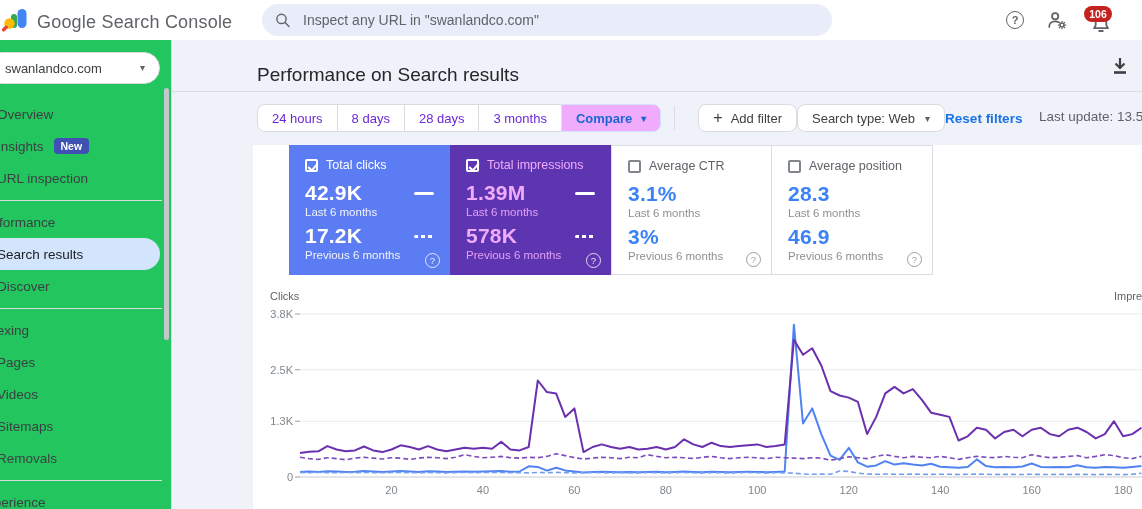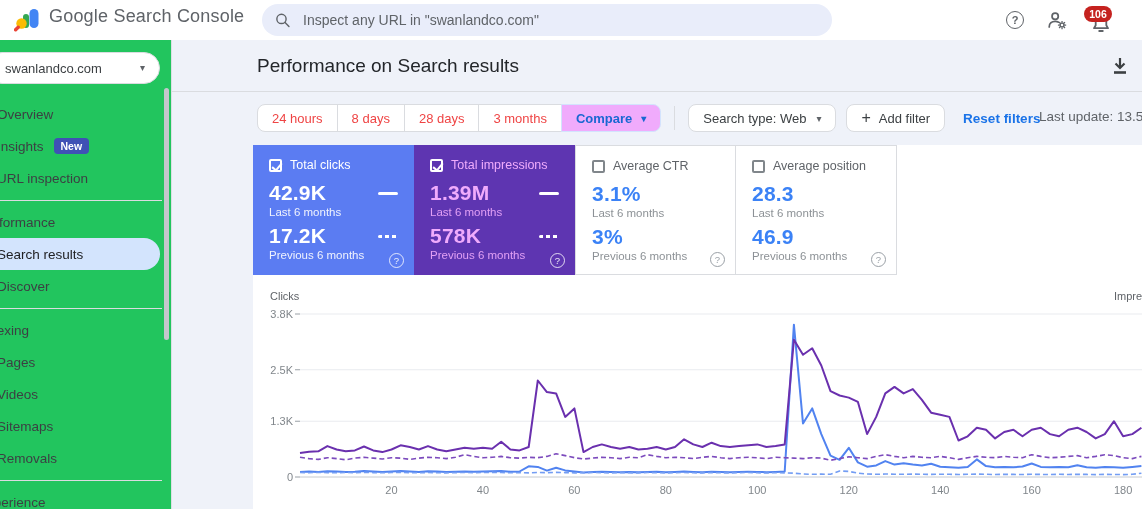--- a/index.html
+++ b/index.html
@@ -1,21 +1,21 @@
 <!DOCTYPE html>
 <html><head>
 <meta charset="utf-8">
 <style>
   html,body{margin:0;padding:0;overflow:hidden;background:#fff;}
   *{box-sizing:border-box;}
   .app{position:relative;width:1142px;height:509px;font-family:"Liberation Sans",sans-serif;color:#202124;overflow:hidden;background:#fff;}
 
   
   .topbar{position:absolute;left:0;top:0;width:1142px;height:40px;background:#fff;}
-  .logo{position:absolute;left:14px;top:6px;display:flex;align-items:flex-start;gap:8px;}
+  .logo{position:absolute;left:2px;top:6px;display:flex;align-items:flex-end;gap:8px;}
   .logo-text{font-size:18px;color:#5f6368;letter-spacing:.2px;white-space:nowrap;}
   .searchbox{position:absolute;left:262px;top:4px;width:570px;height:32px;background:#e9edfa;border-radius:16px;display:flex;align-items:center;padding:0 12px;}
   .searchbox input{border:none;background:transparent;outline:none;font-family:"Liberation Sans",sans-serif;font-size:14px;color:#3c4043;width:100%;margin-left:10px;}
   .searchbox input::placeholder{color:#5f6368;}
   .tb-icons{position:absolute;right:28px;top:0;height:40px;display:flex;align-items:center;gap:22px;}
   .help-circle{width:18px;height:18px;border:1.6px solid #5f6368;border-radius:50%;position:relative;}
   .help-circle::after{content:"?";position:absolute;left:0;top:0;width:100%;height:100%;display:flex;align-items:center;justify-content:center;font-size:11px;color:#5f6368;font-weight:bold;}
   .bell-wrap{position:relative;width:24px;height:26px;margin-top:5px;}
   .notif-badge{position:absolute;left:-6px;top:-4px;min-width:28px;height:16px;background:#c5221f;border-radius:9px;color:#fff;font-size:10.5px;font-weight:bold;display:flex;align-items:center;justify-content:center;padding:0 4px;z-index:2;}
 
@@ -31,41 +31,41 @@
   .nav-item.header{margin-left:-22px;}
   .nav-item.selected{background:#d3e4fd;border-radius:0 16px 16px 0;width:163px;color:#202124;}
   .nav-badge{margin-left:10px;background:#3f51b5;color:#fff;font-size:10.5px;padding:2px 7px;border-radius:4px;font-weight:bold;}
   .nav-divider{height:12px;position:relative;}
   .nav-divider::before{content:"";position:absolute;left:-20px;right:10px;top:6px;border-top:1px solid #dadce0;}
   .scroll-thumb{position:absolute;right:2px;top:48px;width:5px;height:252px;background:#c3c7cc;border-radius:3px;}
 
   
   .main{position:absolute;left:172px;top:40px;width:970px;height:469px;background:#eff2f9;}
   .main-header{position:absolute;left:0;top:0;width:100%;height:52px;border-bottom:1px solid #dadce0;}
-  .page-title{position:absolute;left:85px;top:15px;font-size:19px;color:#23262a;}
+  .page-title{position:absolute;left:85px;top:24px;font-size:19px;color:#23262a;}
   .export-btn{position:absolute;right:10px;top:14px;width:24px;height:24px;cursor:pointer;}
 
   
   .filters{position:absolute;left:85px;top:64px;height:28px;display:flex;align-items:center;}
   .seg{display:flex;}
-  .seg-btn{height:28px;padding:0 14px;border:1px solid #dadce0;background:#fff;font-size:13px;color:#ef4444;display:flex;align-items:center;margin-left:-1px;cursor:pointer;white-space:nowrap;}
+  .seg-btn{height:28px;padding:0 14px;border:1px solid #dadce0;background:#fff;font-size:13px;color:#6d28d9;display:flex;align-items:center;margin-left:-1px;cursor:pointer;white-space:nowrap;}
   .seg-btn:first-child{border-radius:8px 0 0 8px;margin-left:0;}
   .seg-btn.compare{background:#f0abfc;border-color:#d3e3fd;color:#1967d2;font-weight:bold;border-radius:0 8px 8px 0;}
   .seg-btn.compare::after{content:"▾";font-size:10px;margin-left:9px;color:#1967d2;}
   .v-divider{width:1px;height:24px;background:#dadce0;margin:0 13px;}
   .pill-btn{height:28px;padding:0 14px;border:1px solid #dadce0;border-radius:8px;background:#fff;font-size:13px;color:#3c4043;display:flex;align-items:center;cursor:pointer;white-space:nowrap;}
   .pill-btn.searchtype::after{content:"▾";font-size:10px;margin-left:10px;color:#5f6368;}
   .pill-btn.addfilter{margin-left:10px;}
   .pill-btn.addfilter::before{content:"+";font-size:16px;margin-right:8px;color:#3c4043;}
-  .reset-link{margin-left:18px;font-size:13.5px;color:#1a73e8;font-weight:bold;cursor:pointer;white-space:nowrap;}
+  .reset-link{font-size:13.5px;color:#1a73e8;font-weight:bold;cursor:pointer;white-space:nowrap;}
   .last-update{position:absolute;left:867px;top:69px;font-size:13.5px;color:#5f6368;white-space:nowrap;}
 
   
   .card{position:absolute;left:81px;top:105px;width:889px;height:364px;background:#fff;}
-  .tiles{display:flex;height:130px;}
+  .tiles{display:flex;height:130px;padding-left:36px;}
   .tile{position:relative;width:161px;height:130px;padding:13px 14px 0 16px;cursor:pointer;}
   .tile.blue{background:#5b7cf2;color:#fff;}
   .tile.purple{background:#5e35b1;color:#f0abfc;}
   .tile.white{background:#fff;border:1px solid #dadce0;color:#5f6368;}
   .tile.white + .tile.white{border-left:none;}
   .tile-head{display:flex;align-items:center;gap:8px;margin-bottom:9px;}
   .tile-title{font-size:12.5px;}
   .cb{width:13px;height:13px;border-radius:2px;flex:0 0 auto;position:relative;}
   .cb.checked{border:2px solid #fff;}
   .cb.checked::after{content:"";position:absolute;left:3px;top:0px;width:4px;height:8px;border-right:2px solid #fff;border-bottom:2px solid #fff;transform:rotate(40deg);}
@@ -189,22 +189,22 @@
 
     <div class="filters">
       <div class="seg">
         <button class="seg-btn">24 hours</button>
         <button class="seg-btn">8 days</button>
         <button class="seg-btn">28 days</button>
         <button class="seg-btn">3 months</button>
         <button class="seg-btn compare">Compare</button>
       </div>
       <div class="v-divider"></div>
+      <button class="pill-btn addfilter">Add filter</button>
       <button class="pill-btn searchtype">Search type: Web</button>
-      <button class="pill-btn addfilter">Add filter</button>
       <span class="reset-link">Reset filters</span>
     </div>
     <div class="last-update">Last update: 13.5</div>
 
     <section class="card">
       <div class="tiles">
 
         <div class="tile blue">
           <div class="tile-head">
             <span class="cb checked"></span>

